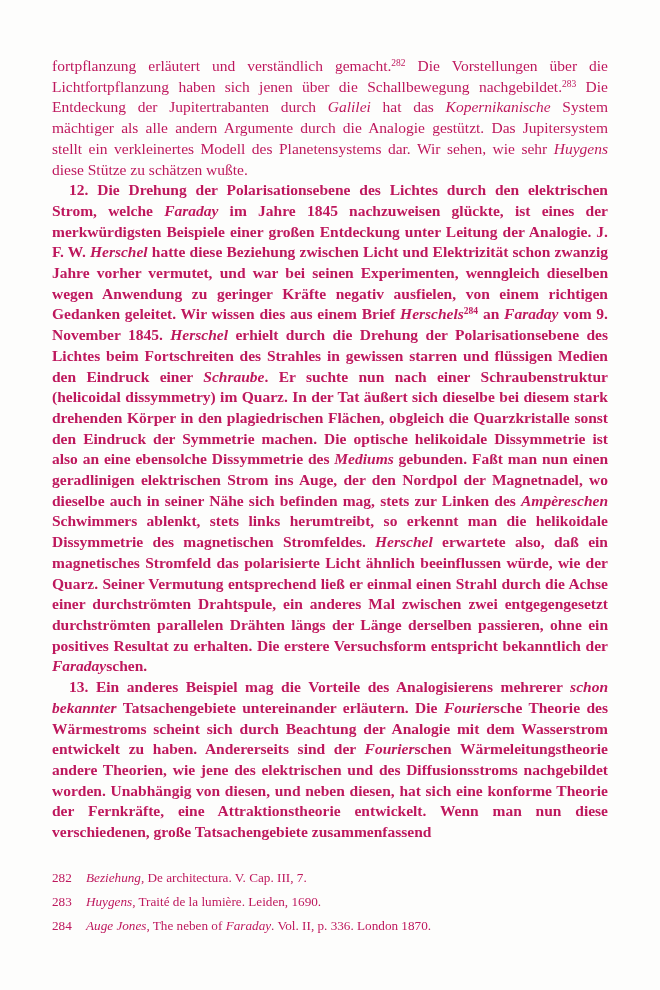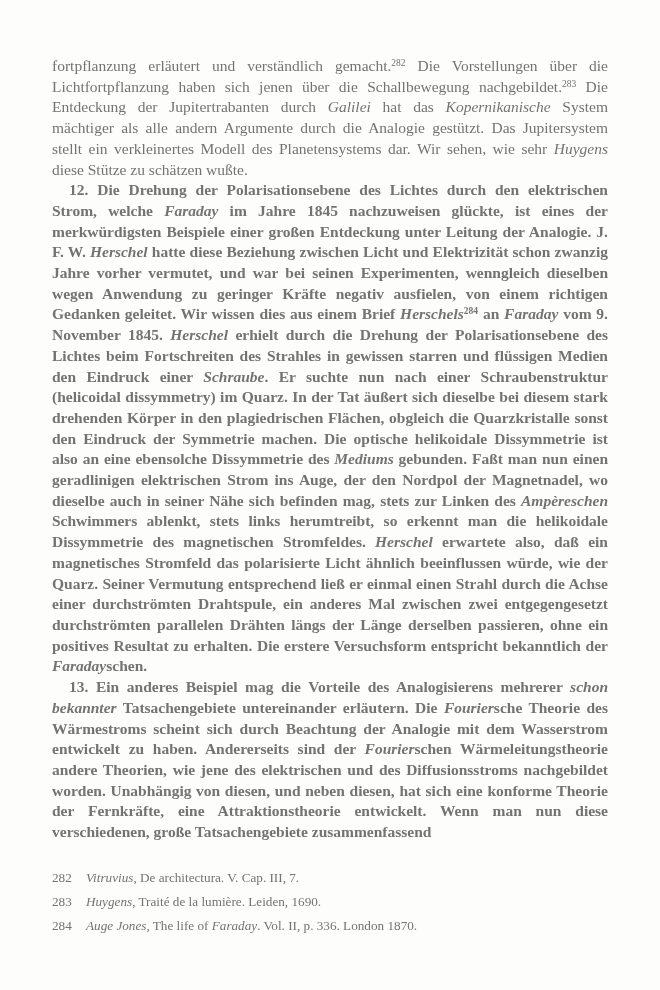--- a/index.html
+++ b/index.html
@@ -5,21 +5,21 @@
   html, body {
     margin: 0;
     padding: 0;
     background: #ffffff;
   }
   .page {
     position: relative;
     width: 660px;
     height: 990px;
     background: #fdfdfc;
-    color: #737373;
+    color: #be185d;
     font-family: "Liberation Serif", "DejaVu Serif", serif;
     overflow: hidden;
   }
   .body-text {
     position: absolute;
     left: 52px;
     top: 56px;
     width: 556px;
     font-size: 15.5px;
     line-height: 20.7px;
@@ -79,27 +79,27 @@
 
   <main class="body-text">
     <p class="para" lang="de"><span class="">fortpflanzung erläutert und verständlich gemacht.</span><sup class="fnref">282</sup><span class=""> Die Vorstellungen über die Lichtfortpflanzung haben sich jenen über die Schallbewegung nachgebildet.</span><sup class="fnref">283</sup><span class=""> Die Entdeckung der Jupitertrabanten durch </span><span class=" it">Galilei</span><span class=""> hat das </span><span class=" it">Kopernikanische</span><span class=""> System mächtiger als alle andern Argumente durch die Analogie gestützt. Das Jupitersystem stellt ein verkleinertes Modell des Planetensystems dar. Wir sehen, wie sehr </span><span class=" it">Huygens</span><span class=""> diese Stütze zu schätzen wußte.</span></p>
     <p class="para indented" lang="de"><span class="">12. Die Drehung der Polarisationsebene des Lichtes durch den elektrischen Strom, welche </span><span class=" it">Faraday</span><span class=""> im Jahre 1845 nachzuweisen glückte, ist eines der merkwürdigsten Beispiele einer großen Entdeckung unter Leitung der Analogie. J. F. W. </span><span class=" it">Herschel</span><span class=""> hatte diese Beziehung zwischen Licht und Elektrizität schon zwanzig Jahre vorher vermutet, und war bei seinen Experimenten, wenngleich dieselben wegen Anwendung zu geringer Kräfte negativ ausfielen, von einem richtigen Gedanken geleitet. Wir wissen dies aus einem Brief </span><span class=" it">Herschels</span><sup class="fnref">284</sup><span class=""> an </span><span class=" it">Faraday</span><span class=""> vom 9. November 1845. </span><span class=" it">Herschel</span><span class=""> erhielt durch die Drehung der Polarisationsebene des Lichtes beim Fortschreiten des Strahles in gewissen starren und flüssigen Medien den Eindruck einer </span><span class=" it">Schraube</span><span class="">. Er suchte nun nach einer Schraubenstruktur (helicoidal dissymmetry) im Quarz. In der Tat äußert sich dieselbe bei diesem stark drehenden Körper in den plagiedrischen Flächen, obgleich die Quarzkristalle sonst den Eindruck der Symmetrie machen. Die optische helikoidale Dissymmetrie ist also an eine ebensolche Dissymmetrie des </span><span class=" it">Mediums</span><span class=""> gebunden. Faßt man nun einen geradlinigen elektrischen Strom ins Auge, der den Nordpol der Magnetnadel, wo dieselbe auch in seiner Nähe sich befinden mag, stets zur Linken des </span><span class=" it">Ampèreschen</span><span class=""> Schwimmers ablenkt, stets links herumtreibt, so erkennt man die helikoidale Dissymmetrie des magnetischen Stromfeldes. </span><span class=" it">Herschel</span><span class=""> erwartete also, daß ein magnetisches Stromfeld das polarisierte Licht ähnlich beeinflussen würde, wie der Quarz. Seiner Vermutung entsprechend ließ er einmal einen Strahl durch die Achse einer durchströmten Drahtspule, ein anderes Mal zwischen zwei entgegengesetzt durchströmten parallelen Drähten längs der Länge derselben passieren, ohne ein positives Resultat zu erhalten. Die erstere Versuchsform entspricht bekanntlich der </span><span class=" it">Faraday</span><span class="">schen.</span></p>
     <p class="para indented" lang="de"><span class="">13. Ein anderes Beispiel mag die Vorteile des Analogisierens mehrerer </span><span class=" it">schon bekannter</span><span class=""> Tatsachengebiete untereinander erläutern. Die </span><span class=" it">Fourier</span><span class="">sche Theorie des Wärmestroms scheint sich durch Beachtung der Analogie mit dem Wasserstrom entwickelt zu haben. Andererseits sind der </span><span class=" it">Fourier</span><span class="">schen Wärmeleitungstheorie andere Theorien, wie jene des elektrischen und des Diffusionsstroms nachgebildet worden. Unabhängig von diesen, und neben diesen, hat sich eine konforme Theorie der Fernkräfte, eine Attraktionstheorie entwickelt. Wenn man nun diese verschiedenen, große Tatsachengebiete zusammenfassend</span></p>
   </main>
 
   <section class="footnotes">
     <div class="footnote">
       <span class="fn-num">282</span>
-      <span class="fn-text"><span class=" it">Vitruvius</span><span class="">, De architectura. V. Cap. III, 7.</span></span>
+      <span class="fn-text"><span class=" it">Beziehung</span><span class="">, De architectura. V. Cap. III, 7.</span></span>
     </div>
     <div class="footnote">
       <span class="fn-num">283</span>
       <span class="fn-text"><span class=" it">Huygens</span><span class="">, Traité de la lumière. Leiden, 1690.</span></span>
     </div>
     <div class="footnote">
       <span class="fn-num">284</span>
-      <span class="fn-text"><span class=" it">Auge Jones</span><span class="">, The life of </span><span class=" it">Faraday</span><span class="">. Vol. II, p. 336. London 1870.</span></span>
+      <span class="fn-text"><span class=" it">Auge Jones</span><span class="">, The neben of </span><span class=" it">Faraday</span><span class="">. Vol. II, p. 336. London 1870.</span></span>
     </div>
   </section>
 
   <div class="page-number">176</div>
 
 </div>
 
 </body></html>

